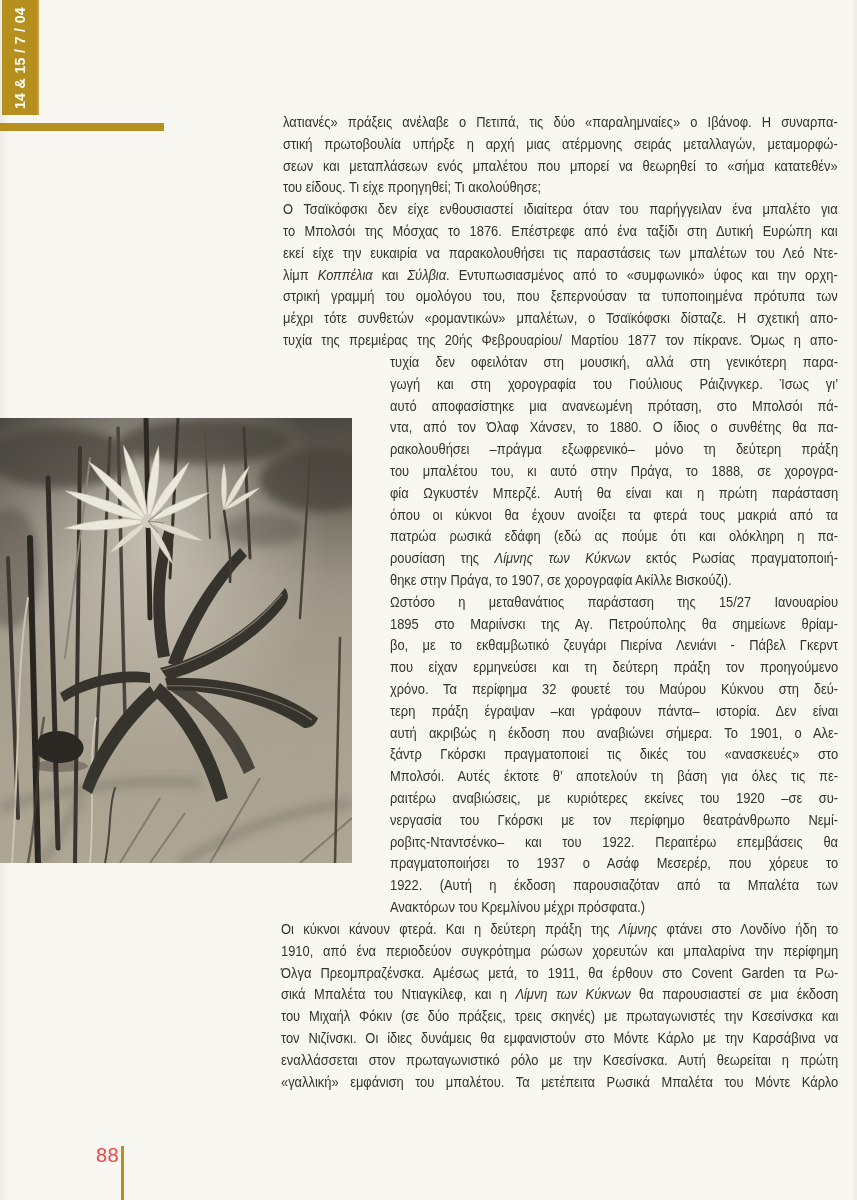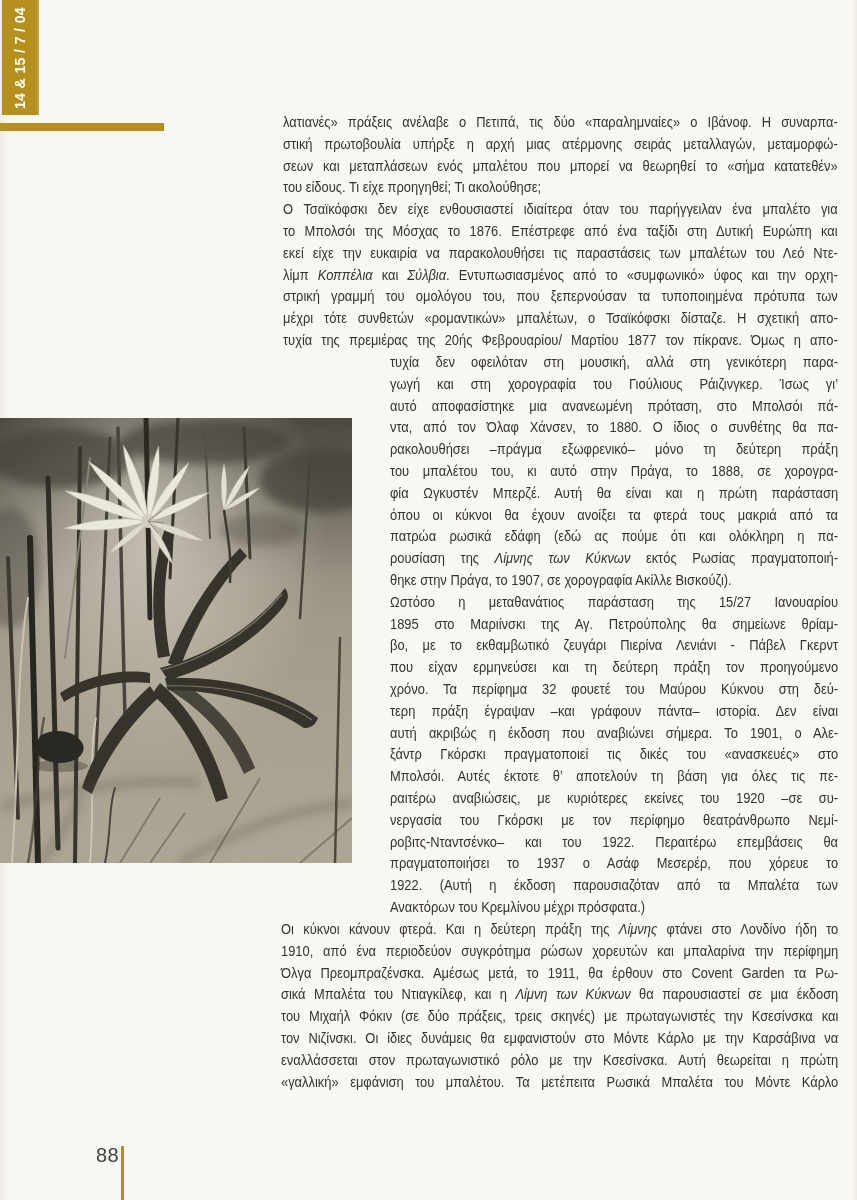--- a/index.html
+++ b/index.html
@@ -50,21 +50,21 @@
   .block1{left:283px;top:111px;width:645px;}
   .block2{left:390px;top:351px;width:521px;}
   .block3{left:281px;top:918px;width:648px;}
   .line{text-align:justify;text-align-last:justify;height:21.8px;overflow:visible;}
   .line.end{text-align-last:left;}
   .line i{font-style:italic;}
 
   
   .pagenum{
     position:absolute;left:96px;top:1144px;width:22px;
-    text-align:left;font-size:20px;color:#404040;letter-spacing:.5px;
+    text-align:left;font-size:20px;color:#ef4444;letter-spacing:.5px;
   }
   .footer-rule{
     position:absolute;left:121px;top:1146px;width:3px;height:54px;
     background:#b6901f;
   }
 </style>
 </head>
 <body>
 
 <div class="page">

